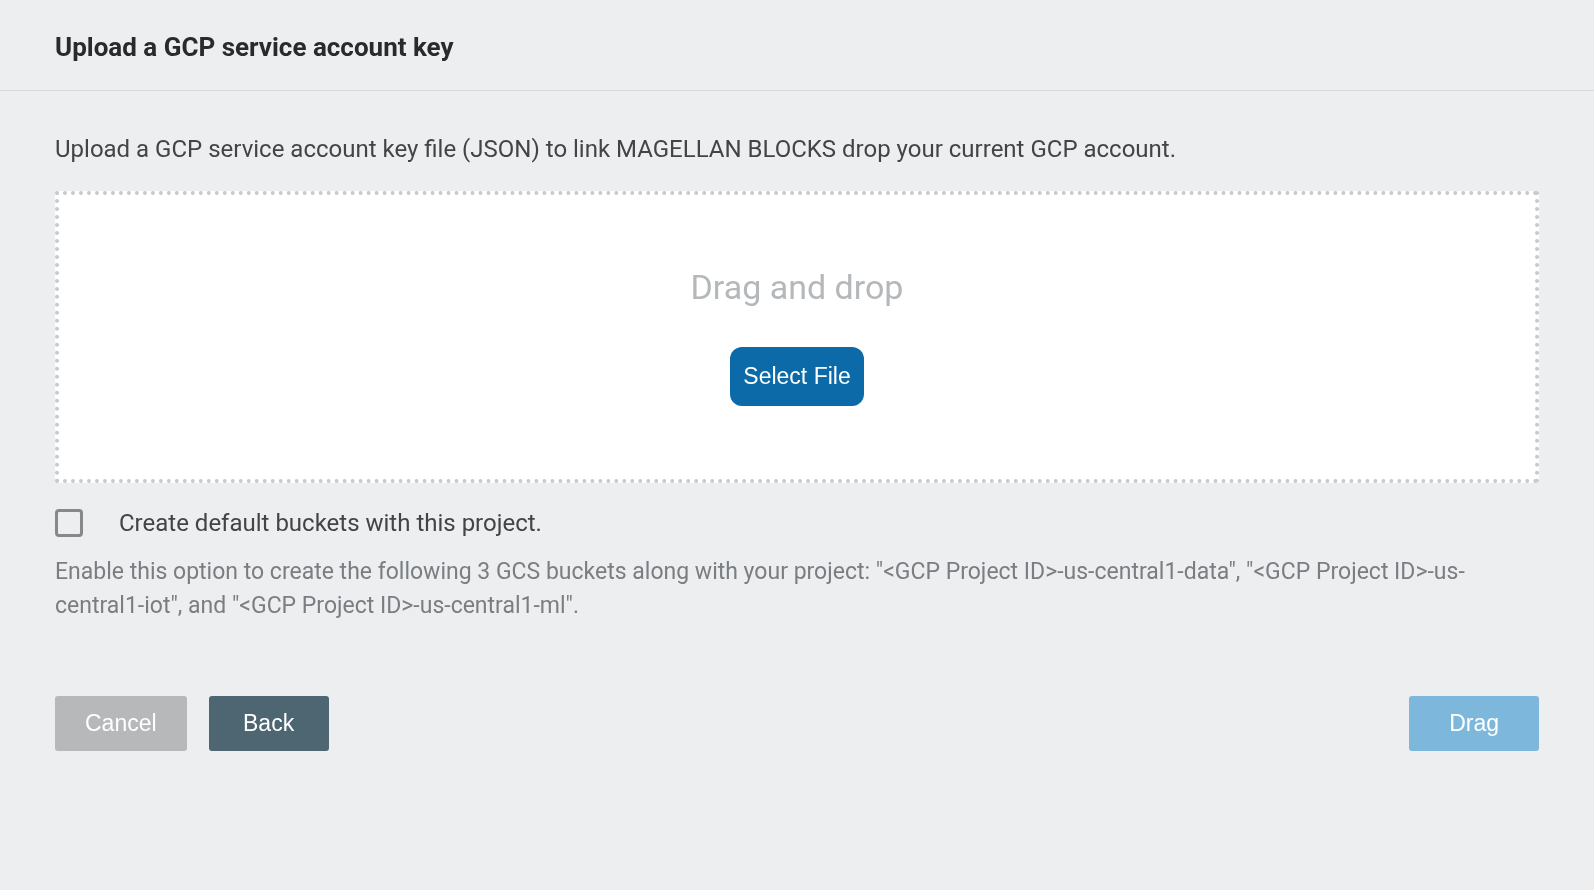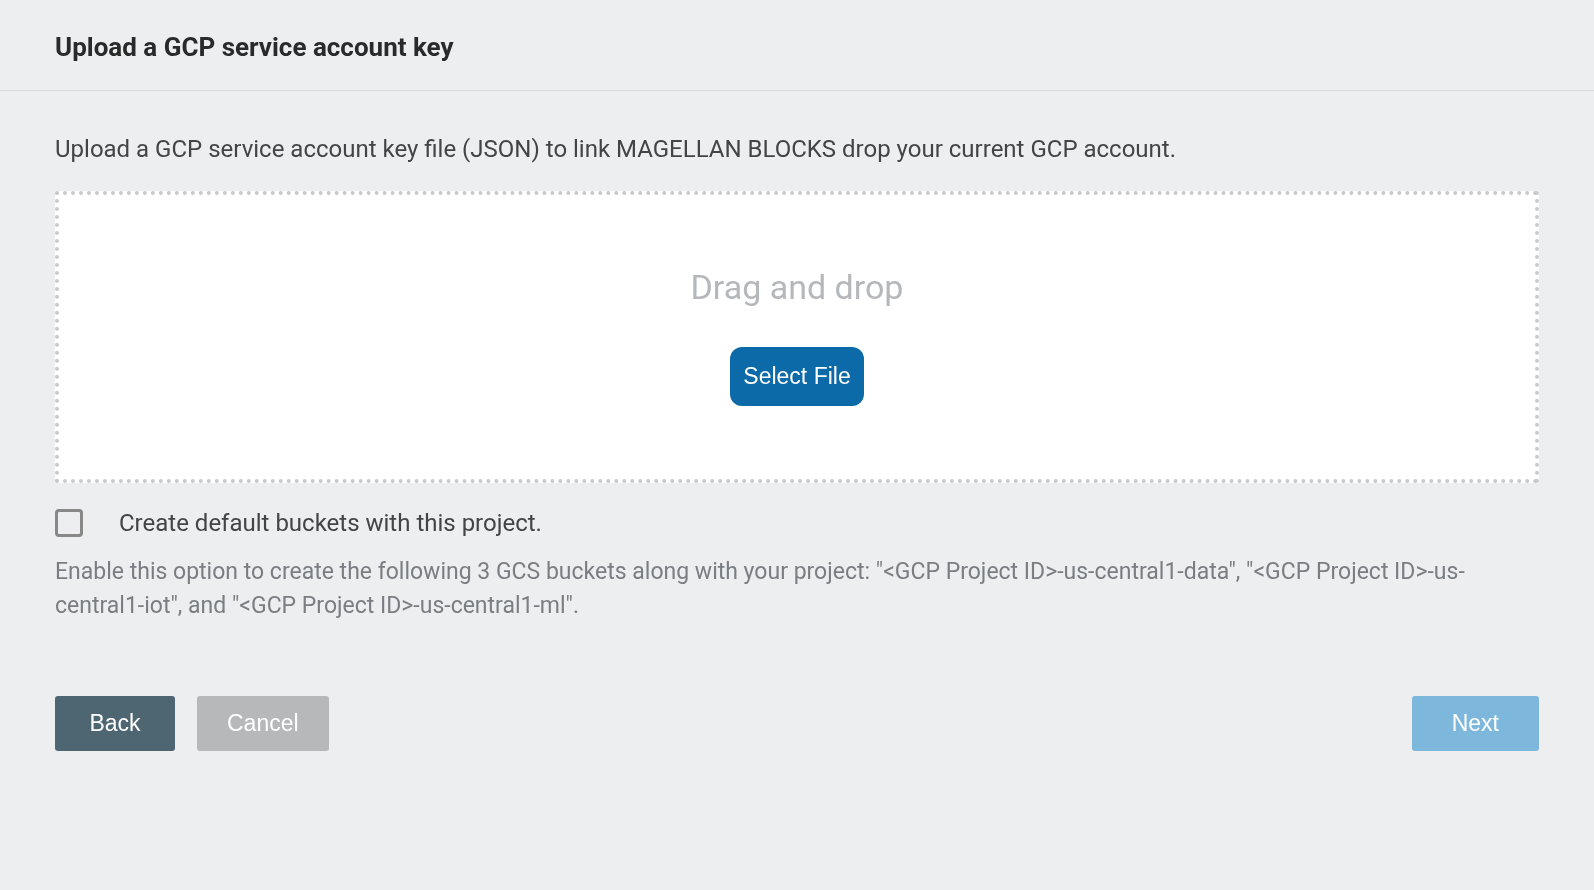--- a/index.html
+++ b/index.html
@@ -134,21 +134,21 @@
 
     <div class="checkbox-row">
       <div class="checkbox"></div>
       <span class="checkbox-label">Create default buckets with this project.</span>
     </div>
 
     <p class="help-text">Enable this option to create the following 3 GCS buckets along with your project: "&lt;GCP Project ID&gt;-us-central1-data", "&lt;GCP Project ID&gt;-us-central1-iot", and "&lt;GCP Project ID&gt;-us-central1-ml".</p>
 
     <div class="footer">
       <div class="footer-left">
+        <button class="btn btn-cancel">Cancel</button>
         <button class="btn btn-back">Back</button>
-        <button class="btn btn-cancel">Cancel</button>
       </div>
-      <button class="btn btn-next">Next</button>
+      <button class="btn btn-next">Drag</button>
     </div>
 
   </div>
 
 </div>
 
 </body></html>

